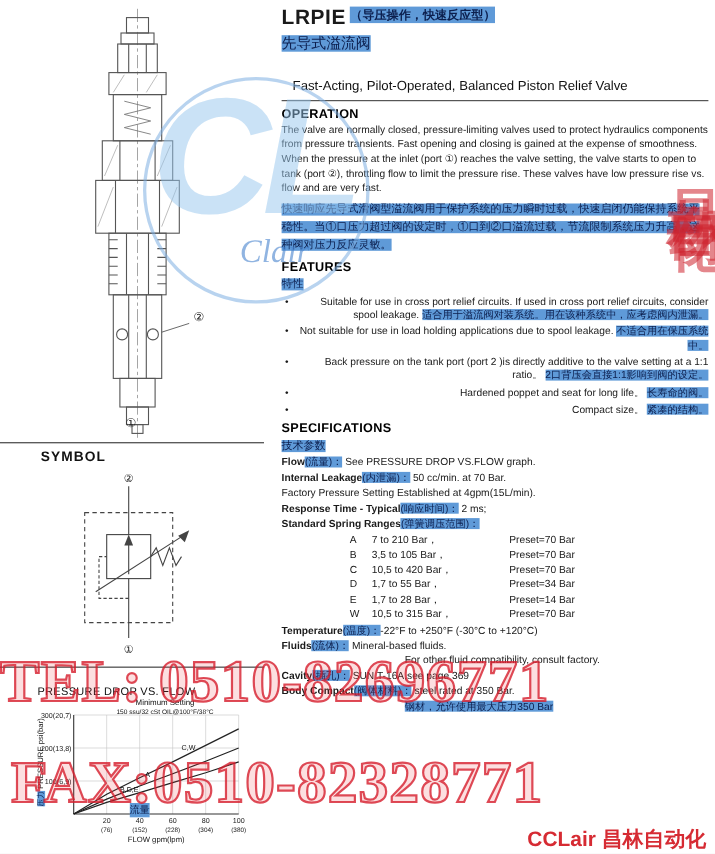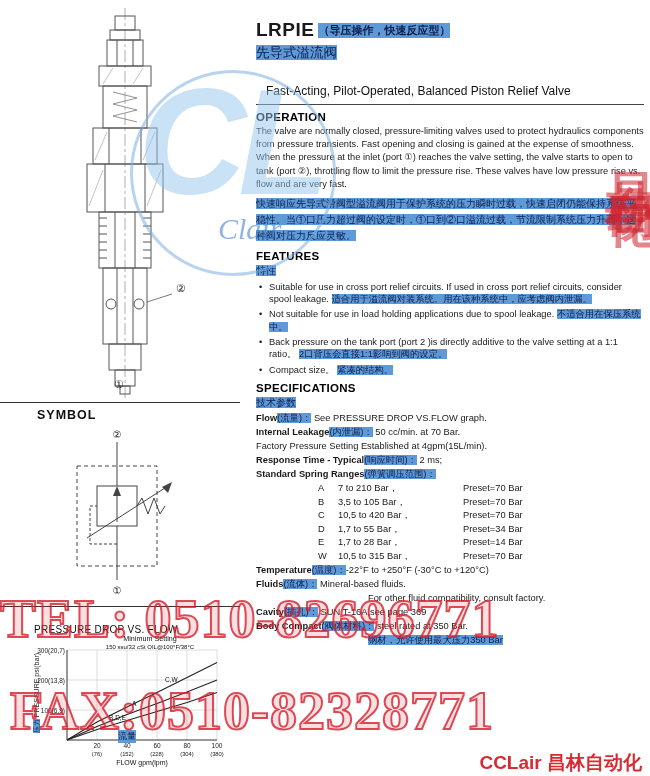--- a/index.html
+++ b/index.html
@@ -12,32 +12,32 @@
   .port-label{position:absolute;font-size:11px;color:#222;}
   .divider{position:absolute;left:0;width:240px;border-top:1.5px solid #333;height:0;}
   .symbol-heading{position:absolute;left:37px;top:408px;font-size:12.5px;font-weight:bold;letter-spacing:1px;color:#111;}
   .symbol-svg{position:absolute;left:42px;top:426px;}
   .chart-heading{position:absolute;left:34px;top:624px;font-size:10px;font-weight:normal;letter-spacing:.3px;color:#111;}
   .chart-wrap{position:absolute;left:15px;top:630px;width:230px;height:146px;}
   .y-axis-label{position:absolute;left:-28px;top:688px;width:130px;text-align:center;font-size:7px;color:#222;transform:rotate(-90deg);}
   .x-label-cn{position:absolute;left:118px;top:730px;font-size:9px;}
   
   .right-col{position:absolute;left:256px;top:6px;width:388px;font-size:9.3px;color:#1a1a1a;}
-  .hdr-row{display:flex;align-items:center;gap:4px;margin-top:13px;}
+  .hdr-row{display:flex;align-items:flex-start;gap:4px;}
   .model{font-size:19px;font-weight:bold;letter-spacing:.5px;}
   .model-note{font-size:11px;font-weight:bold;}
   .title-cn{font-size:13.5px;margin-top:3px;}
   .title-en{font-size:12px;margin-top:22px;color:#111;padding-left:10px;}
   .rule{border-top:1px solid #444;margin:6px 0 5px 0;}
   .sec-h{font-size:11.5px;font-weight:bold;letter-spacing:.3px;margin:6px 0 2px 0;color:#000;}
   .sec-h-cn{font-size:10px;margin:0 0 2px 0;}
   .op-en{margin:2px 0 0 0;line-height:1.42;}
   .op-cn{margin:5px 0 0 0;font-size:10px;line-height:1.6;}
   ul.features{margin:3px 0 0 0;padding:0 0 0 13px;list-style:none;}
-  ul.features li{position:relative;margin:0 0 3px 0;line-height:1.32;}
+  ul.features li{position:relative;margin:0 0 3px 0;line-height:1.32;text-align:right;}
   ul.features li::before{content:"•";position:absolute;left:-10px;top:0;}
   .spec-line{line-height:1.5;}
   .spec-line b{font-weight:bold;}
   .spring-table{margin:1px 0 1px 62px;}
   .spring-row{display:flex;line-height:1.45;}
   .s-code{width:20px;}
   .s-range{width:125px;}
   .indent2{margin-left:112px;}
   
   .wm{position:absolute;pointer-events:none;z-index:30;}
@@ -200,20 +200,21 @@
     <div class="sec-h">OPERATION</div>
     <p class="op-en">The valve are normally closed, pressure-limiting valves used to protect hydraulics components from pressure transients. Fast opening and closing is gained at the expense of smoothness. When the pressure at the inlet (port ①) reaches the valve setting, the valve starts to open to tank (port ②), throttling flow to limit the pressure rise. These valves have low pressure rise vs. flow and are very fast.</p>
     <p class="op-cn"><span class="cn">快速响应先导式滑阀型溢流阀用于保护系统的压力瞬时过载，快速启闭仍能保持系统平稳性。当①口压力超过阀的设定时，①口到②口溢流过载，节流限制系统压力升高，这种阀对压力反应灵敏。</span></p>
 
     <div class="sec-h">FEATURES</div>
     <div class="sec-h-cn"><span class="cn">特性</span></div>
     <ul class="features">
       <li><span>Suitable for use in cross port relief circuits. If used in cross port relief circuits, consider spool leakage.</span> <span class="cn">适合用于溢流阀对装系统。用在该种系统中，应考虑阀内泄漏。</span></li>
       <li><span>Not suitable for use in load holding applications due to spool leakage.</span> <span class="cn">不适合用在保压系统中。</span></li>
       <li><span>Back pressure on the tank port (port 2 )is directly additive to the valve setting at a 1:1 ratio。</span> <span class="cn">2口背压会直接1:1影响到阀的设定。</span></li>
+      <li><span>Hardened poppet and seat for long life。</span> <span class="cn">长寿命的阀。</span></li>
       <li><span>Compact size。</span> <span class="cn">紧凑的结构。</span></li>
     </ul>
 
     <div class="sec-h">SPECIFICATIONS</div>
     <div class="sec-h-cn"><span class="cn">技术参数</span></div>
 
     <div class="spec-line">
       <b>Flow</b><span class="cn">(流量)：</span> <span>See PRESSURE DROP VS.FLOW graph.</span>
     </div>
     <div class="spec-line">

